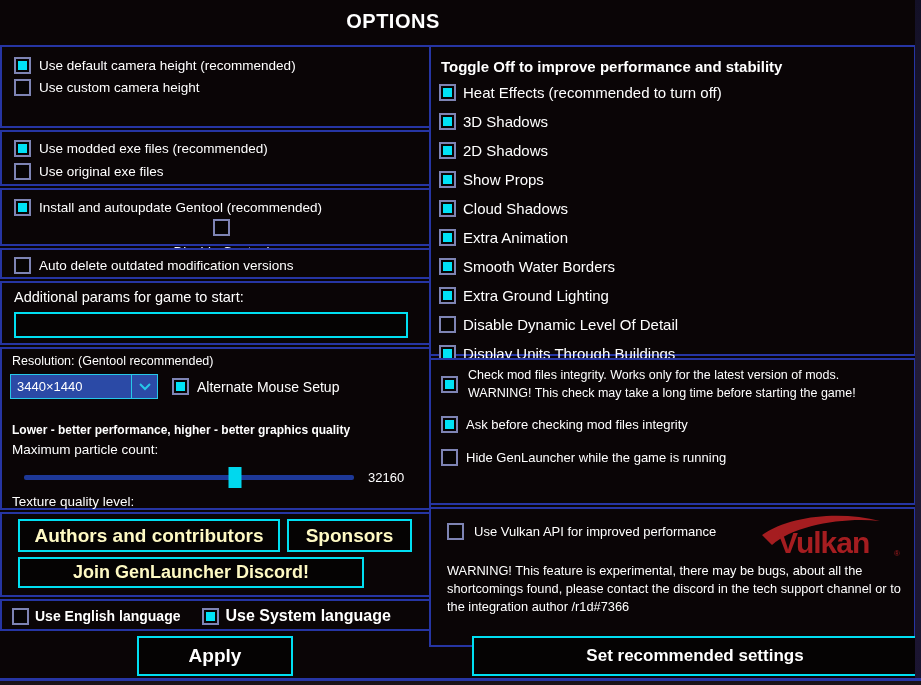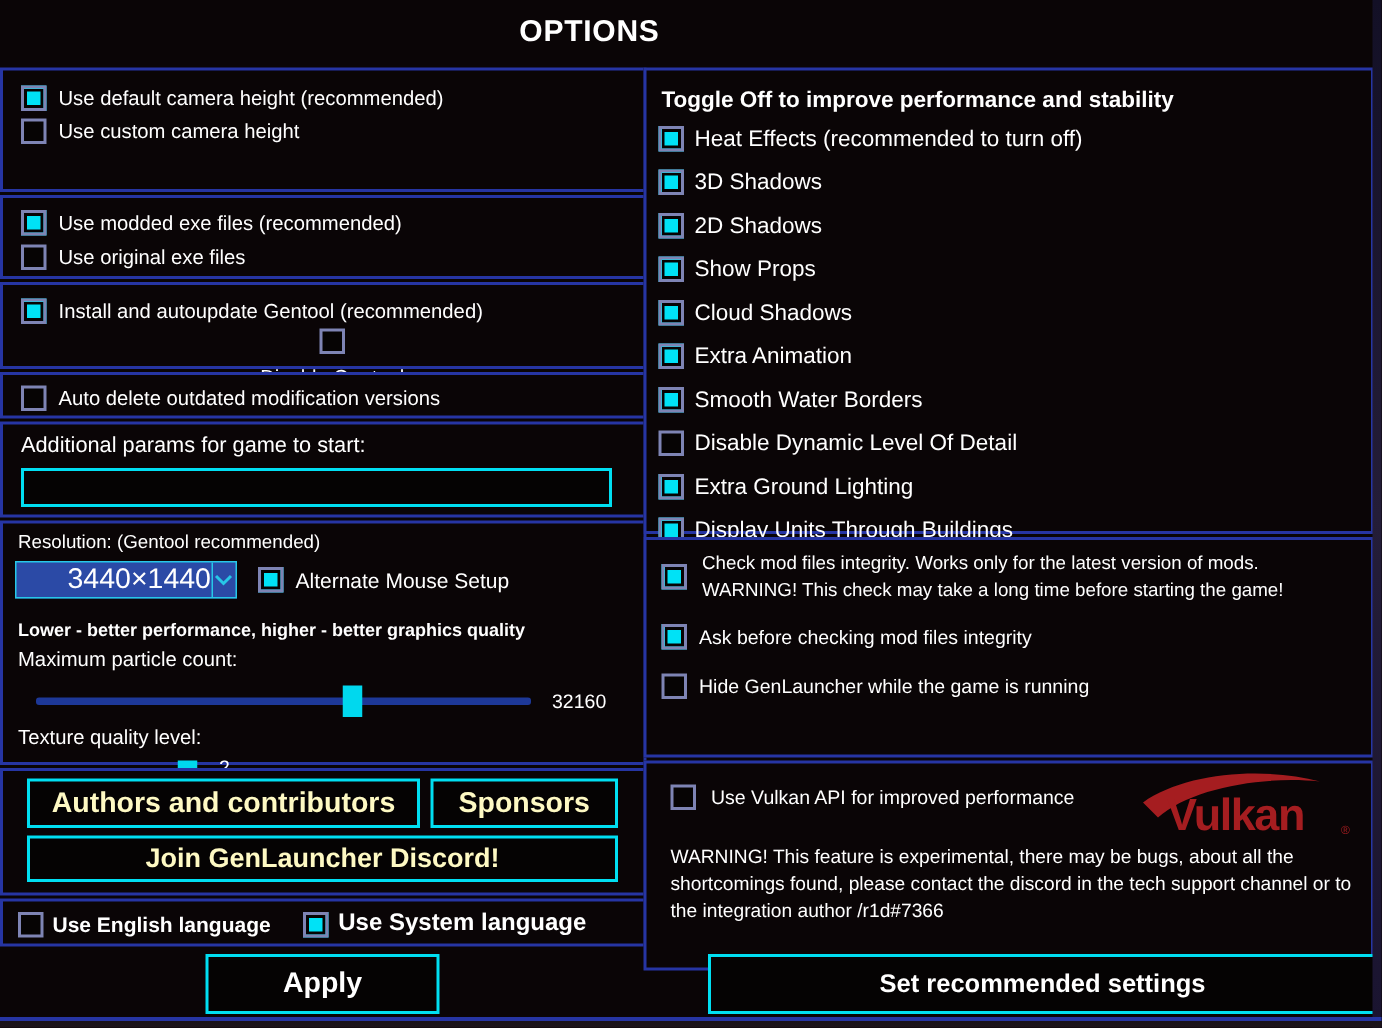--- a/index.html
+++ b/index.html
@@ -24,21 +24,21 @@
   .row{display:flex;align-items:center;gap:8px;}
   .lbl{font-size:13.5px;}
   .lbl-lg{font-size:15px;}
   .bold{font-weight:bold;}
   
   .params-input{display:block;width:378px;height:22px;background:#050303;border:2px solid #00dff2;
       color:#fff;font-size:13px;padding:0 6px;outline:none;font-family:inherit;}
   
   .dd{width:148px;height:25px;background:#2b4aa6;border:1px solid #27c8e8;display:flex;
       align-items:center;box-sizing:border-box;cursor:pointer;}
-  .dd-val{flex:1;font-size:19px;padding-left:6px;margin-left:28px;}
+  .dd-val{flex:1;font-size:13px;padding-left:6px;}
   .dd-arrow{width:25px;height:100%;border-left:1px solid #27c8e8;display:flex;align-items:center;justify-content:center;}
   
   .slider{position:relative;height:5px;background:#1d3897;border-radius:2px;}
   .thumb{position:absolute;top:-8px;width:13px;height:21px;background:#00d8ee;transform:translateX(-50%);cursor:pointer;}
   .slider-row{display:flex;align-items:center;}
   .slider-val{font-size:13px;margin-left:14px;}
   
   .linkbtn{background:#050303;border:2px solid #00dff2;color:#fef9c3;font-weight:bold;
       display:flex;align-items:center;justify-content:center;box-sizing:border-box;cursor:pointer;}
   
@@ -119,21 +119,21 @@
         <svg width="12" height="8">
             <path d="M1 1 L6 6 L11 1" stroke="#27c8e8" stroke-width="2" fill="none"></path>
           </svg>
       </span>
     </div>
     <div class="row">
       <span class="cb on"></span>
       <span class="lbl" style="font-size:14px;">Alternate Mouse Setup</span>
     </div>
   </div>
-  <div class="bold" style="font-size:12px;margin:14px 0 0 2px;">Lower - better performance, higher - better graphics quality</div>
+  <div class="bold" style="font-size:12px;margin:24px 0 0 2px;">Lower - better performance, higher - better graphics quality</div>
   <div style="font-size:13.5px;margin:5px 0 0 2px;">Maximum particle count:</div>
   <div class="slider-row" style="margin:13px 0 0 14px;">
     <div class="slider" style="width:330px;">
       <div class="thumb" style="left: 64%;"></div>
     </div>
     <span class="slider-val">32160</span>
   </div>
   <div style="font-size:13.5px;margin:9px 0 0 2px;">Texture quality level:</div>
   <div class="slider-row" style="margin:11px 0 0 14px;">
     <div class="slider" style="width:112px;">
@@ -145,21 +145,21 @@
 
 <div class="abs sec left-sec" style="top:512px;height:85px;padding:5px 0 0 16px;">
   <div class="row" style="gap:7px;">
     <div class="linkbtn" style="width:262px;height:33px;font-size:19px;">
         <span>Authors and contributors</span>
       </div>
     <div class="linkbtn" style="width:125px;height:33px;font-size:19px;">
         <span>Sponsors</span>
       </div>
   </div>
-  <div class="linkbtn" style="width:394px;height:31px;font-size:18px;margin-top:5px;">
+  <div class="linkbtn" style="width:346px;height:31px;font-size:18px;margin-top:5px;">
       <span>Join GenLauncher Discord!</span>
     </div>
 </div>
 
 <div class="abs sec left-sec" style="top:599px;height:32px;padding:6px 0 0 10px;">
   <div class="row" style="gap:6px;">
     <span class="cb"></span>
     <span class="bold" style="font-size:14px;">Use English language</span>
     <span class="cb on" style="margin-left:16px;"></span>
     <span class="bold" style="font-size:16px;">Use System language</span>
@@ -190,26 +190,26 @@
   </div>
   <div class="trow">
     <span class="cb on"></span>
     <span>Extra Animation</span>
   </div>
   <div class="trow">
     <span class="cb on"></span>
     <span>Smooth Water Borders</span>
   </div>
   <div class="trow">
+    <span class="cb on"></span>
+    <span>Extra Ground Lighting</span>
+  </div>
+  <div class="trow">
     <span class="cb"></span>
     <span>Disable Dynamic Level Of Detail</span>
-  </div>
-  <div class="trow">
-    <span class="cb on"></span>
-    <span>Extra Ground Lighting</span>
   </div>
   <div class="trow">
     <span class="cb on"></span>
     <span>Display Units Through Buildings</span>
   </div>
 </div>
 
 <div class="abs sec right-sec" style="top:358px;height:147px;padding:6px 0 0 10px;">
   <div class="row" style="gap:10px;">
     <span class="cb on"></span>

